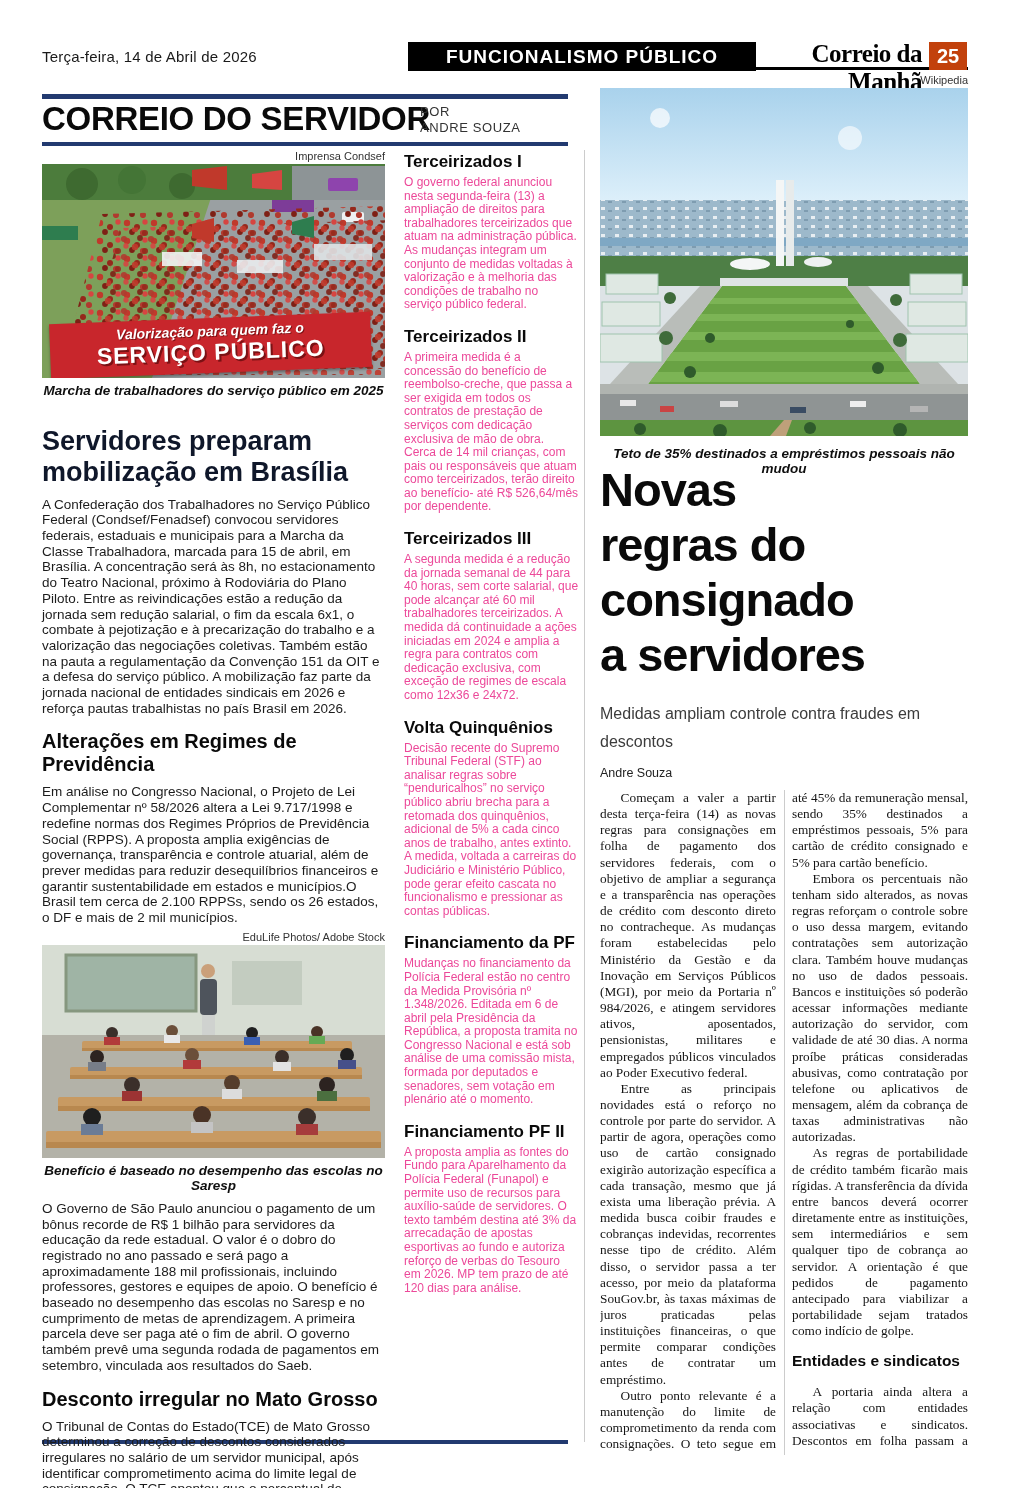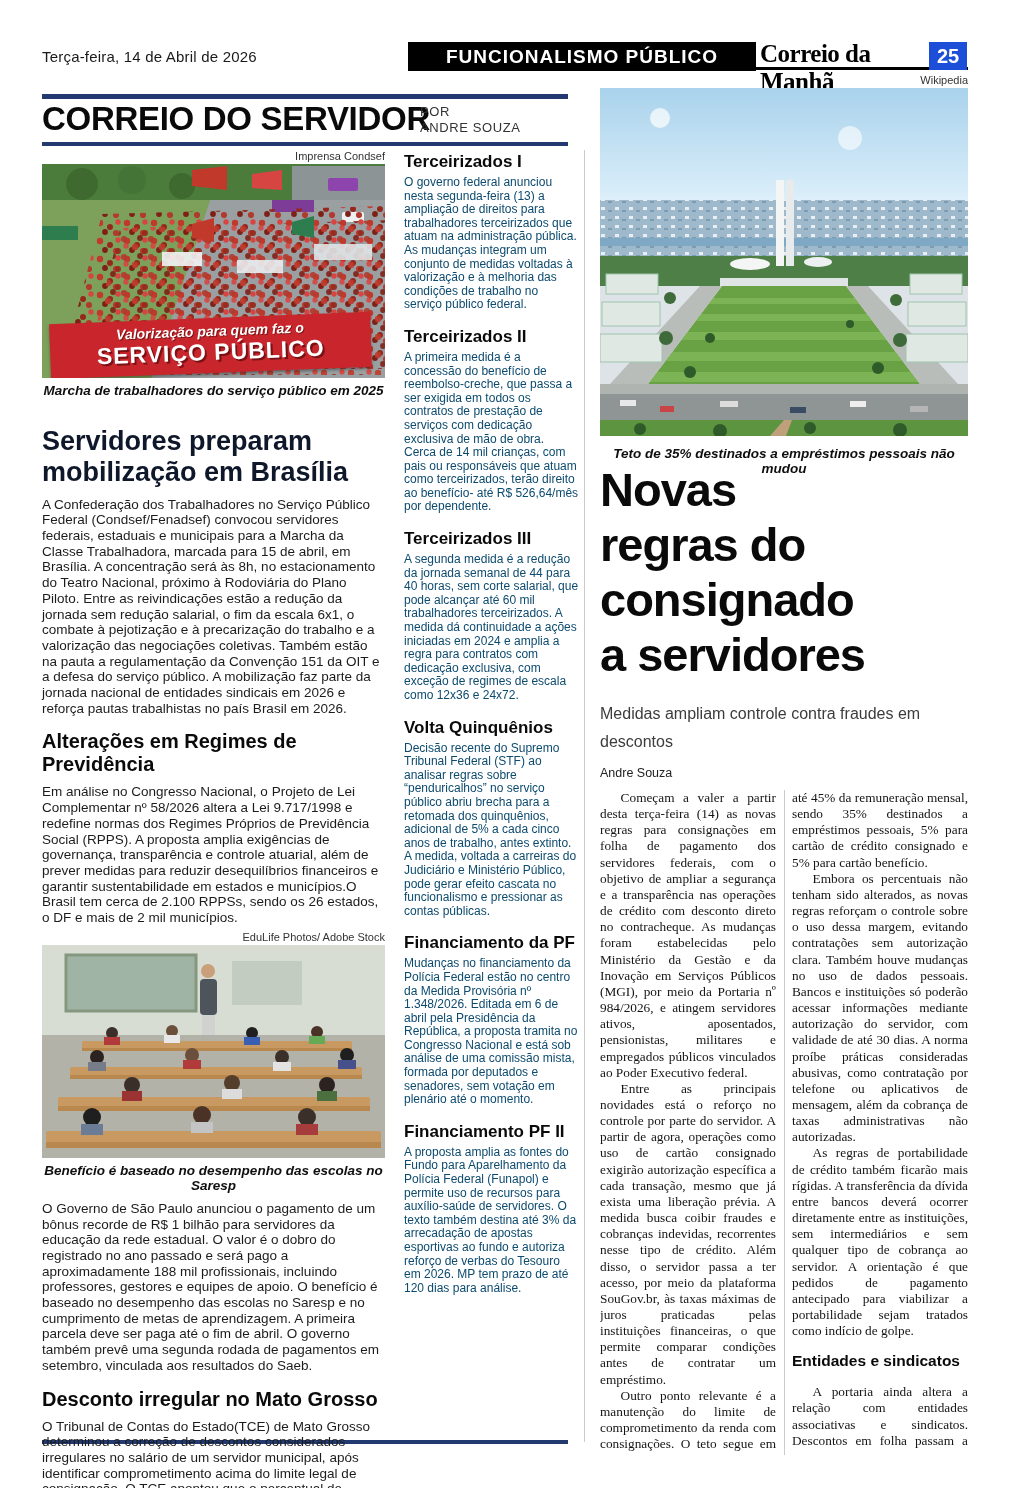--- a/index.html
+++ b/index.html
@@ -3,23 +3,23 @@
 <meta charset="utf-8">
 <style>
   html,body{margin:0;padding:0;background:#e8e8e8;}
   .page{position:relative;width:1010px;height:1488px;background:#ffffff;overflow:hidden;
         font-family:"Liberation Sans",sans-serif;color:#111;}
   
   .date{position:absolute;left:42px;top:48px;font-size:15px;color:#1a1a1a;letter-spacing:.2px;}
   .banner{position:absolute;left:408px;top:42px;width:348px;height:29px;background:#000;color:#fff;
           font-size:19px;font-weight:700;letter-spacing:1px;text-align:center;line-height:29px;}
   .hline{position:absolute;left:700px;top:67px;width:268px;height:3px;background:#000;}
-  .logo{position:absolute;left:760px;top:40px;width:162px;
+  .logo{position:absolute;left:760px;top:40px;width:162px;text-align:right;
         font-family:"Liberation Serif",serif;font-weight:700;font-size:25px;letter-spacing:-.5px;color:#000;}
-  .pagenum{position:absolute;left:929px;top:42px;width:38px;height:28px;background:#1d4ed8;color:#fff;
+  .pagenum{position:absolute;left:929px;top:42px;width:38px;height:28px;background:#c2410c;color:#fff;
            font-size:20px;font-weight:700;text-align:center;line-height:28px;}
   
   .navy{position:absolute;background:#223a70;}
   .rule-top{left:42px;top:94px;width:526px;height:5px;}
   .rule-mast{left:42px;top:142px;width:526px;height:4px;}
   .rule-bottom{left:42px;top:1440px;width:526px;height:4px;}
   .vdivider{position:absolute;left:584px;top:150px;width:1px;height:1292px;background:#cccccc;}
   
   .mast-title{position:absolute;left:42px;top:100px;font-size:33px;font-weight:800;letter-spacing:-.3px;color:#0a0a0a;}
   .mast-by{position:absolute;left:420px;top:104px;font-size:13px;line-height:16px;color:#333;letter-spacing:.6px;}
@@ -36,21 +36,21 @@
   .photo-class{width:343px;height:213px;}
   .march-banner{position:absolute;left:8px;right:14px;bottom:5px;background:#c8262c;
                 transform:rotate(-2.2deg);text-align:center;padding:5px 4px 7px;color:#fff;
                 box-shadow:0 2px 3px rgba(0,0,0,.35);}
   .mb1{font-size:14px;font-weight:700;font-style:italic;text-shadow:1px 1px 0 #7a1114;}
   .mb2{font-size:23px;font-weight:800;letter-spacing:1px;text-shadow:2px 2px 0 #7a1114;}
   
   .mid-col{position:absolute;left:404px;top:152px;width:175px;}
   .brief{margin:0 0 15px;}
   .brief h3{font-size:17px;font-weight:700;color:#0a0a0a;margin:0 0 4px;}
-  .bbody{font-size:12px;line-height:13.6px;color:#0c4a6e;margin:0;}
+  .bbody{font-size:12px;line-height:13.6px;color:#ec4899;margin:0;}
   
   .wiki-credit{position:absolute;left:600px;top:74px;width:368px;}
   .photo-bsb{position:absolute;left:600px;top:88px;width:368px;height:348px;}
   .main-caption{position:absolute;left:600px;top:441px;width:368px;}
   .main-headline{position:absolute;left:600px;top:462px;width:380px;font-size:47px;line-height:55px;
                  font-weight:700;letter-spacing:-1px;color:#0a0a0a;}
   .main-deck{position:absolute;left:600px;top:700px;width:368px;font-size:16px;line-height:28px;color:#3c3c3c;}
   .main-byline{position:absolute;left:600px;top:766px;font-size:12.5px;color:#222;}
   .article-cols{position:absolute;left:600px;top:790px;width:368px;height:665px;
                 column-count:2;column-gap:16px;column-rule:1px solid #ccc;column-fill:auto;overflow:hidden;}

